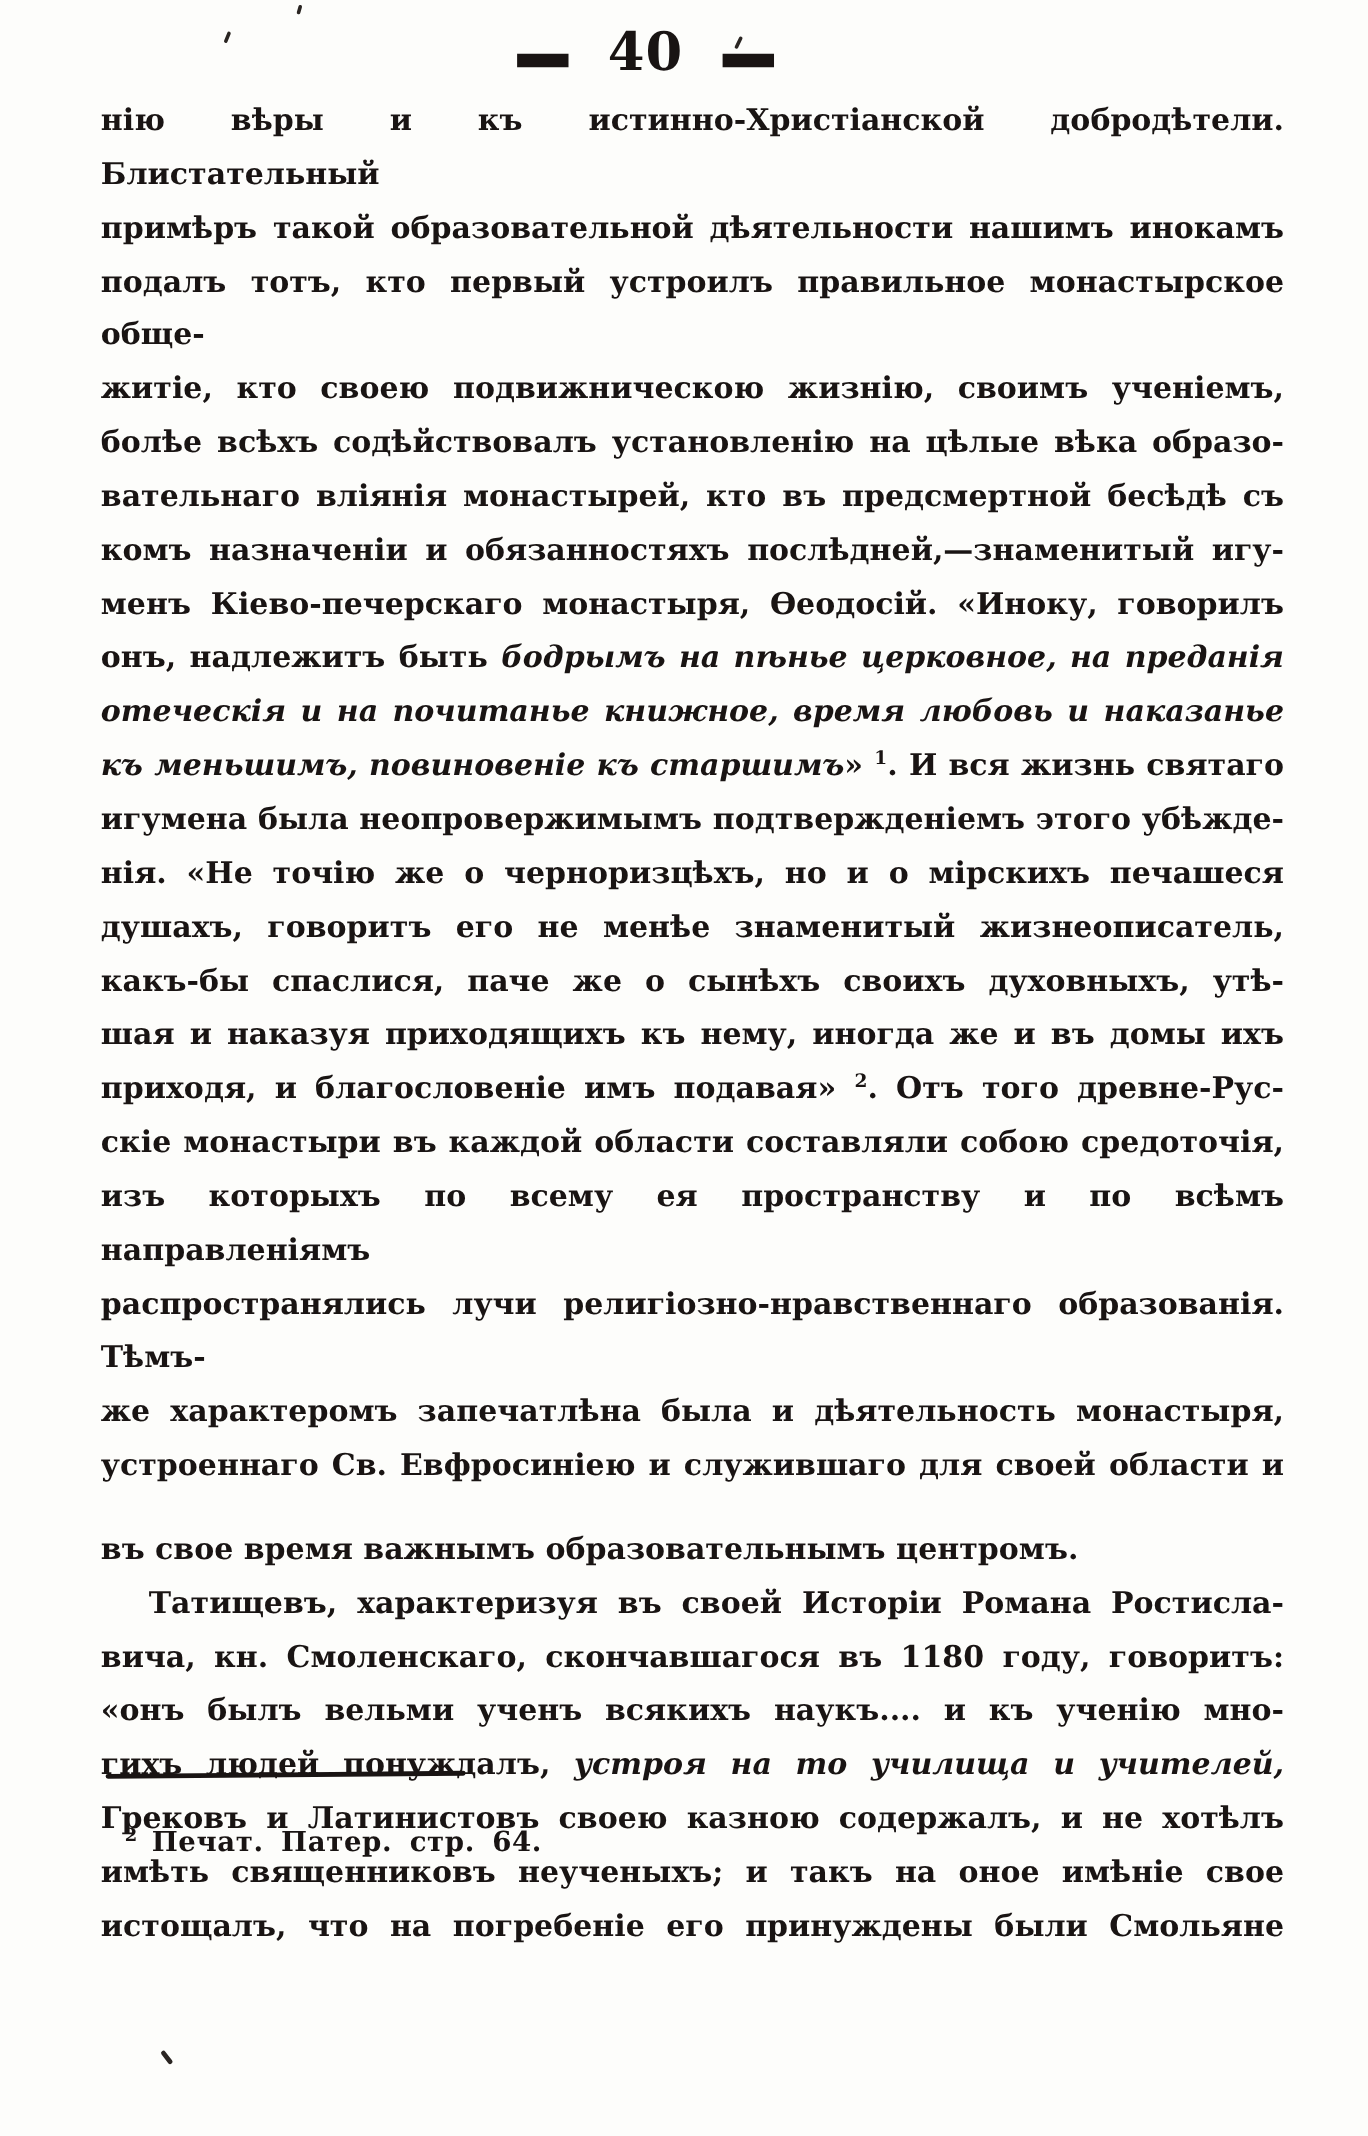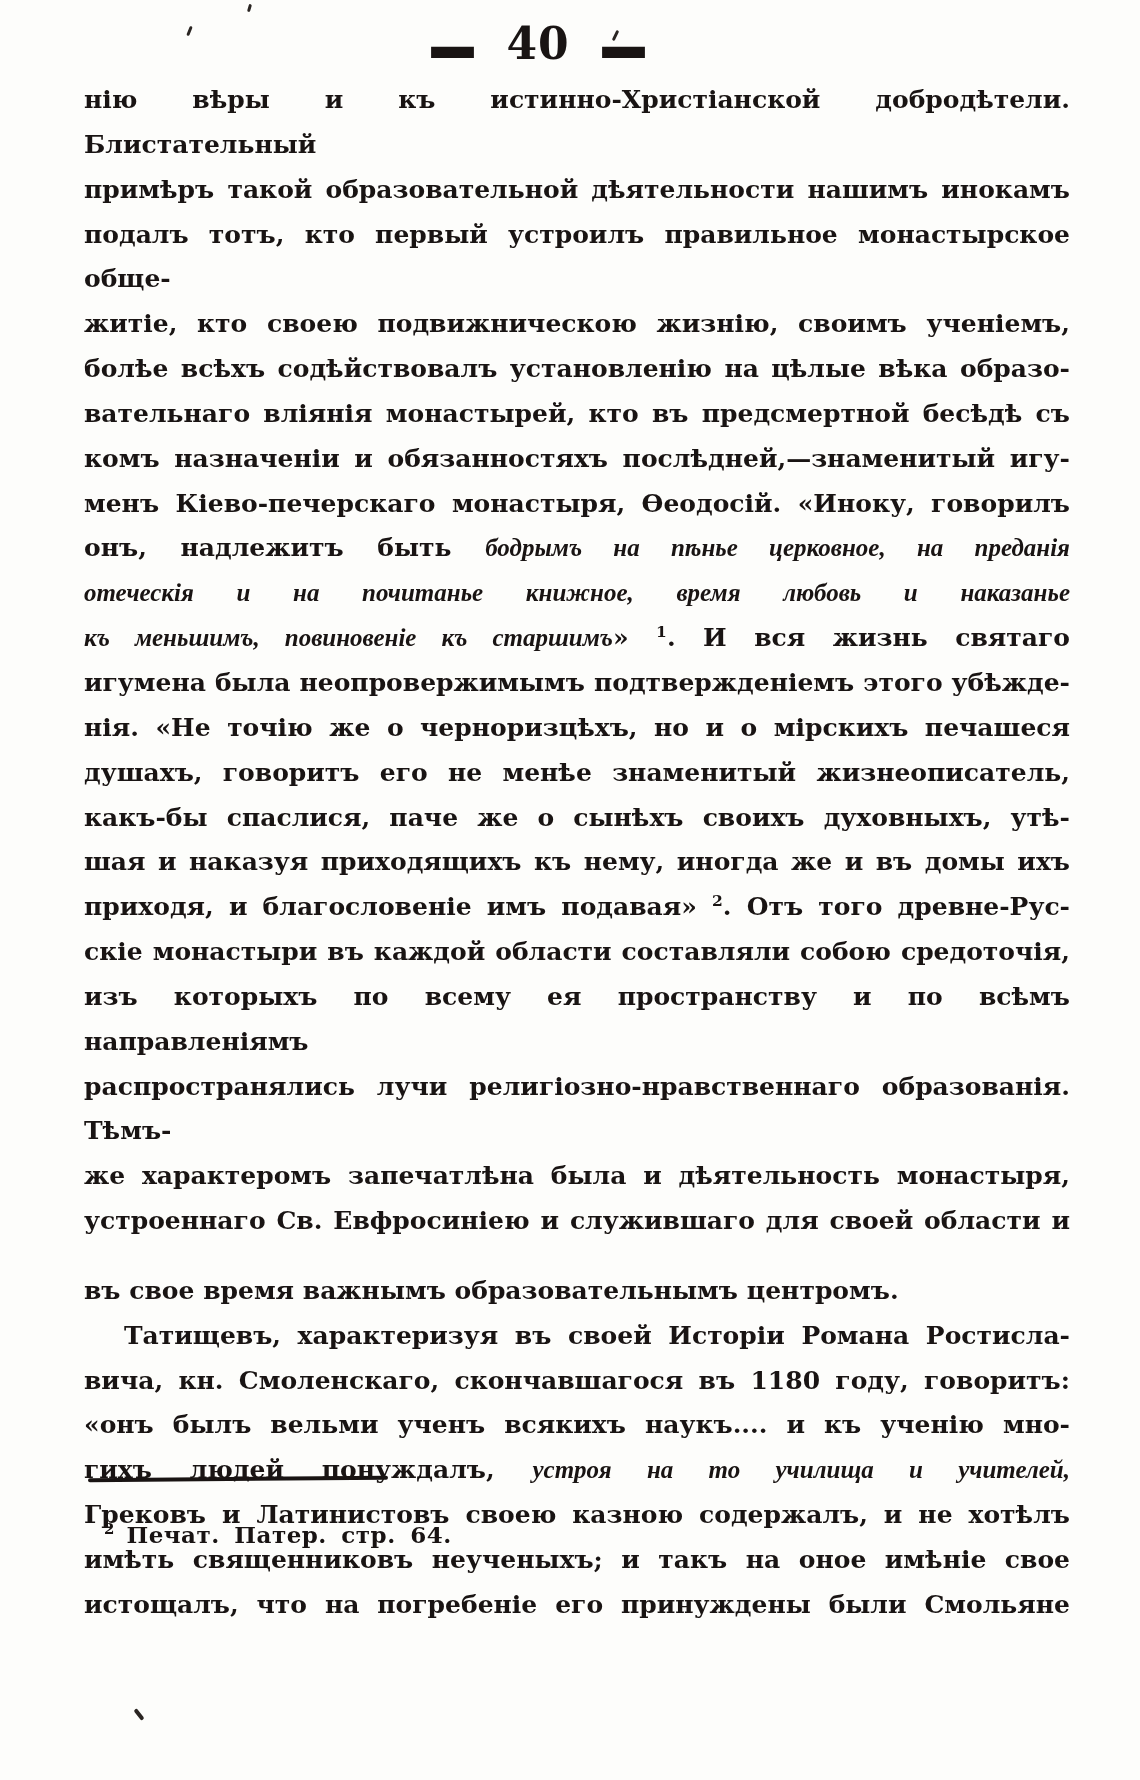--- a/index.html
+++ b/index.html
@@ -26,21 +26,21 @@
   .bodytext{
     position:absolute;left:84px;top:78px;width:986px;
     font-size:25px;font-weight:bold;
   }
   .line{
     line-height:44.85px;white-space:normal;
     text-align:justify;text-align-last:justify;
   }
   .line.nojust{text-align:left;text-align-last:left;margin-top:25px;}
   .line.indent{text-indent:40px;}
-  .it{font-style:italic;font-family:Liberation Serif, serif;}
+  .it{font-style:italic;}
   sup.fnref{
     font-size:0.62em;line-height:0;vertical-align:super;font-weight:bold;
   }
   
   .fnrule{
     position:absolute;left:88px;top:1477px;width:300px;height:4px;
     background:#191413;transform:rotate(-0.5deg);border-radius:2px;
   }
   .footnotes{
     position:absolute;left:104px;top:1506px;width:700px;

